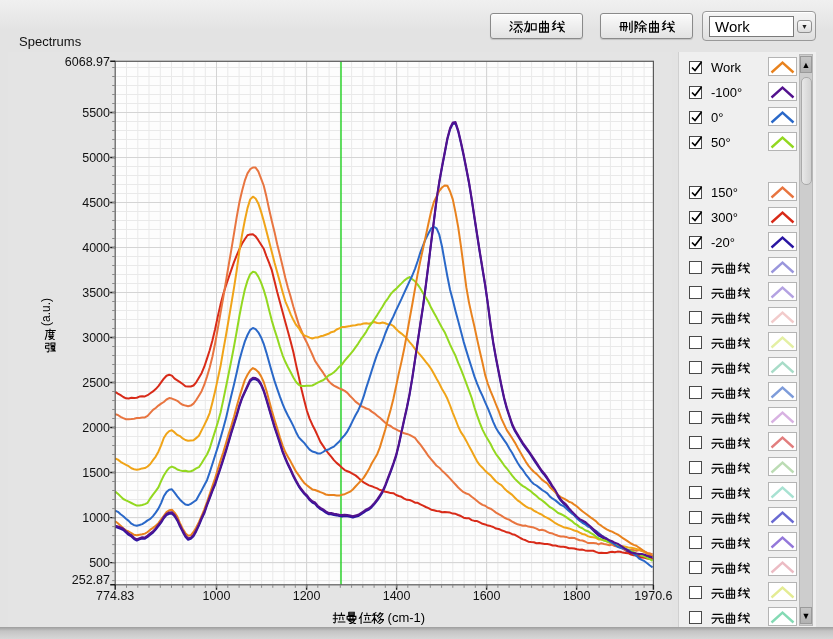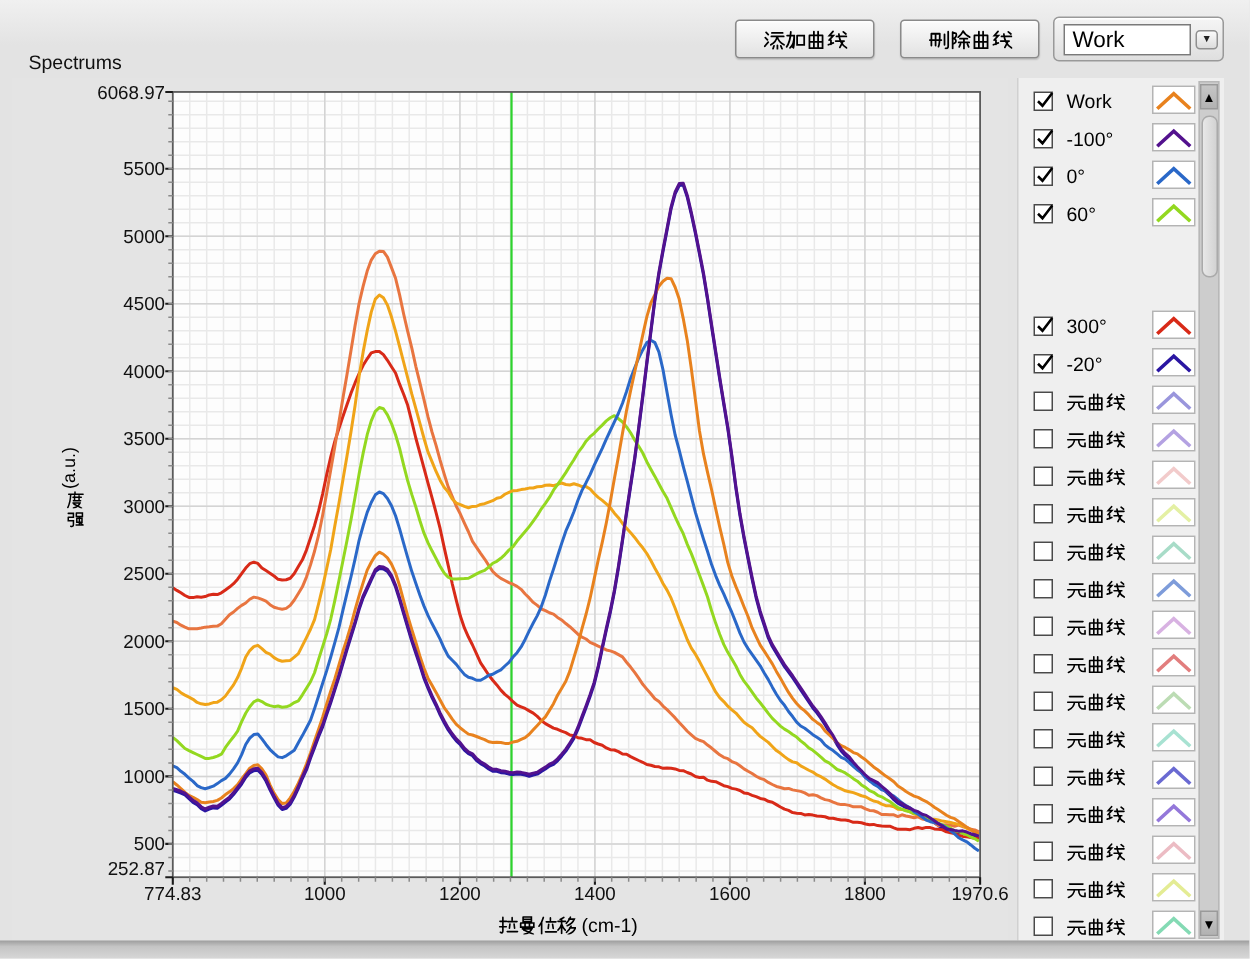--- a/index.html
+++ b/index.html
@@ -153,24 +153,37 @@
             <path d="M2.5,13.5 L13.5,3.5 L24.5,13.5" fill="none" stroke="#2a68c8" stroke-width="2.4"></path>
           </svg>
         </span>
 </div>
       <div class="lrow" style="top:134px">
 <span class="cb">
           <svg width="13" height="13" viewBox="0 0 13 13" style="overflow:visible">
             <path d="M2,6.5 L5,9.5 L11.5,1" fill="none" stroke="#000" stroke-width="1.7"></path>
           </svg>
         </span>
-        <span class="ltxt">60°</span>
+        <span class="ltxt">50°</span>
 <span class="swatch">
           <svg width="27" height="16" viewBox="0 0 27 16">
             <path d="M2.5,13.5 L13.5,3.5 L24.5,13.5" fill="none" stroke="#93d820" stroke-width="2.4"></path>
+          </svg>
+        </span>
+</div>
+      <div class="lrow" style="top:184px">
+<span class="cb">
+          <svg width="13" height="13" viewBox="0 0 13 13" style="overflow:visible">
+            <path d="M2,6.5 L5,9.5 L11.5,1" fill="none" stroke="#000" stroke-width="1.7"></path>
+          </svg>
+        </span>
+        <span class="ltxt">150°</span>
+<span class="swatch">
+          <svg width="27" height="16" viewBox="0 0 27 16">
+            <path d="M2.5,13.5 L13.5,3.5 L24.5,13.5" fill="none" stroke="#e87540" stroke-width="2.4"></path>
           </svg>
         </span>
 </div>
       <div class="lrow" style="top:209px">
 <span class="cb">
           <svg width="13" height="13" viewBox="0 0 13 13" style="overflow:visible">
             <path d="M2,6.5 L5,9.5 L11.5,1" fill="none" stroke="#000" stroke-width="1.7"></path>
           </svg>
         </span>
         <span class="ltxt">300°</span>

